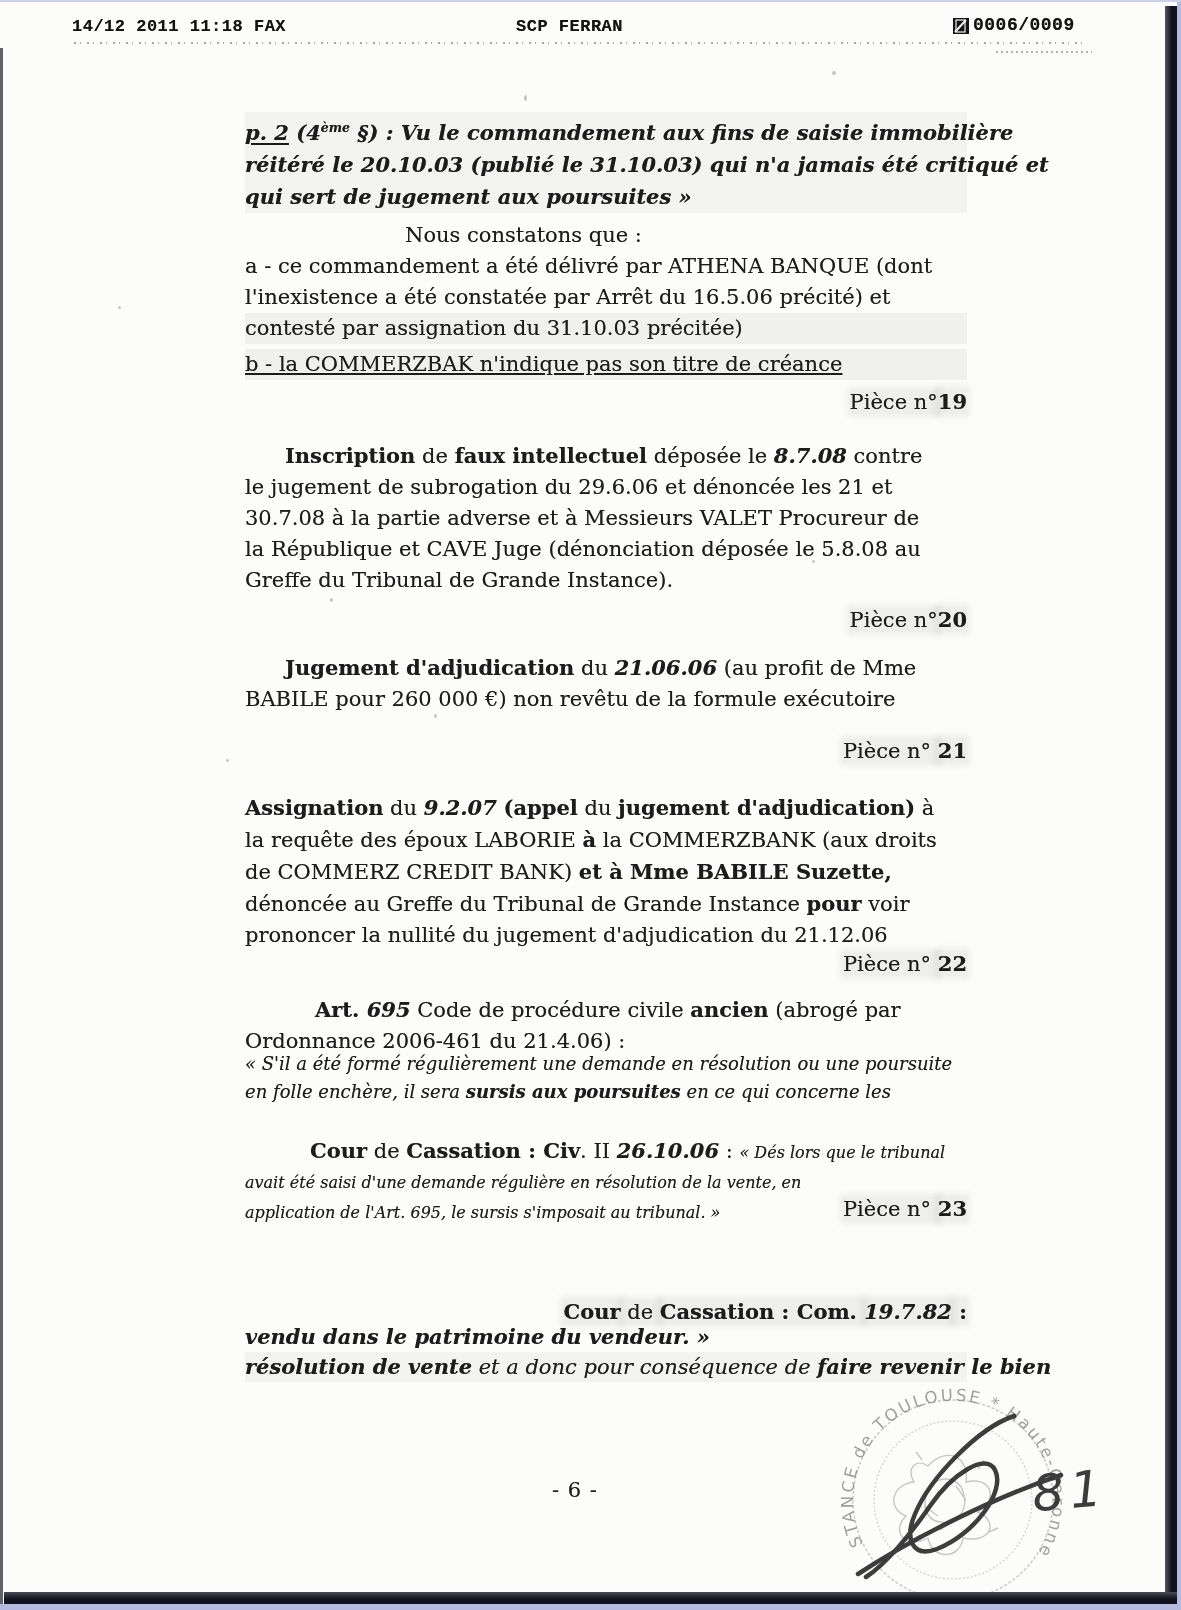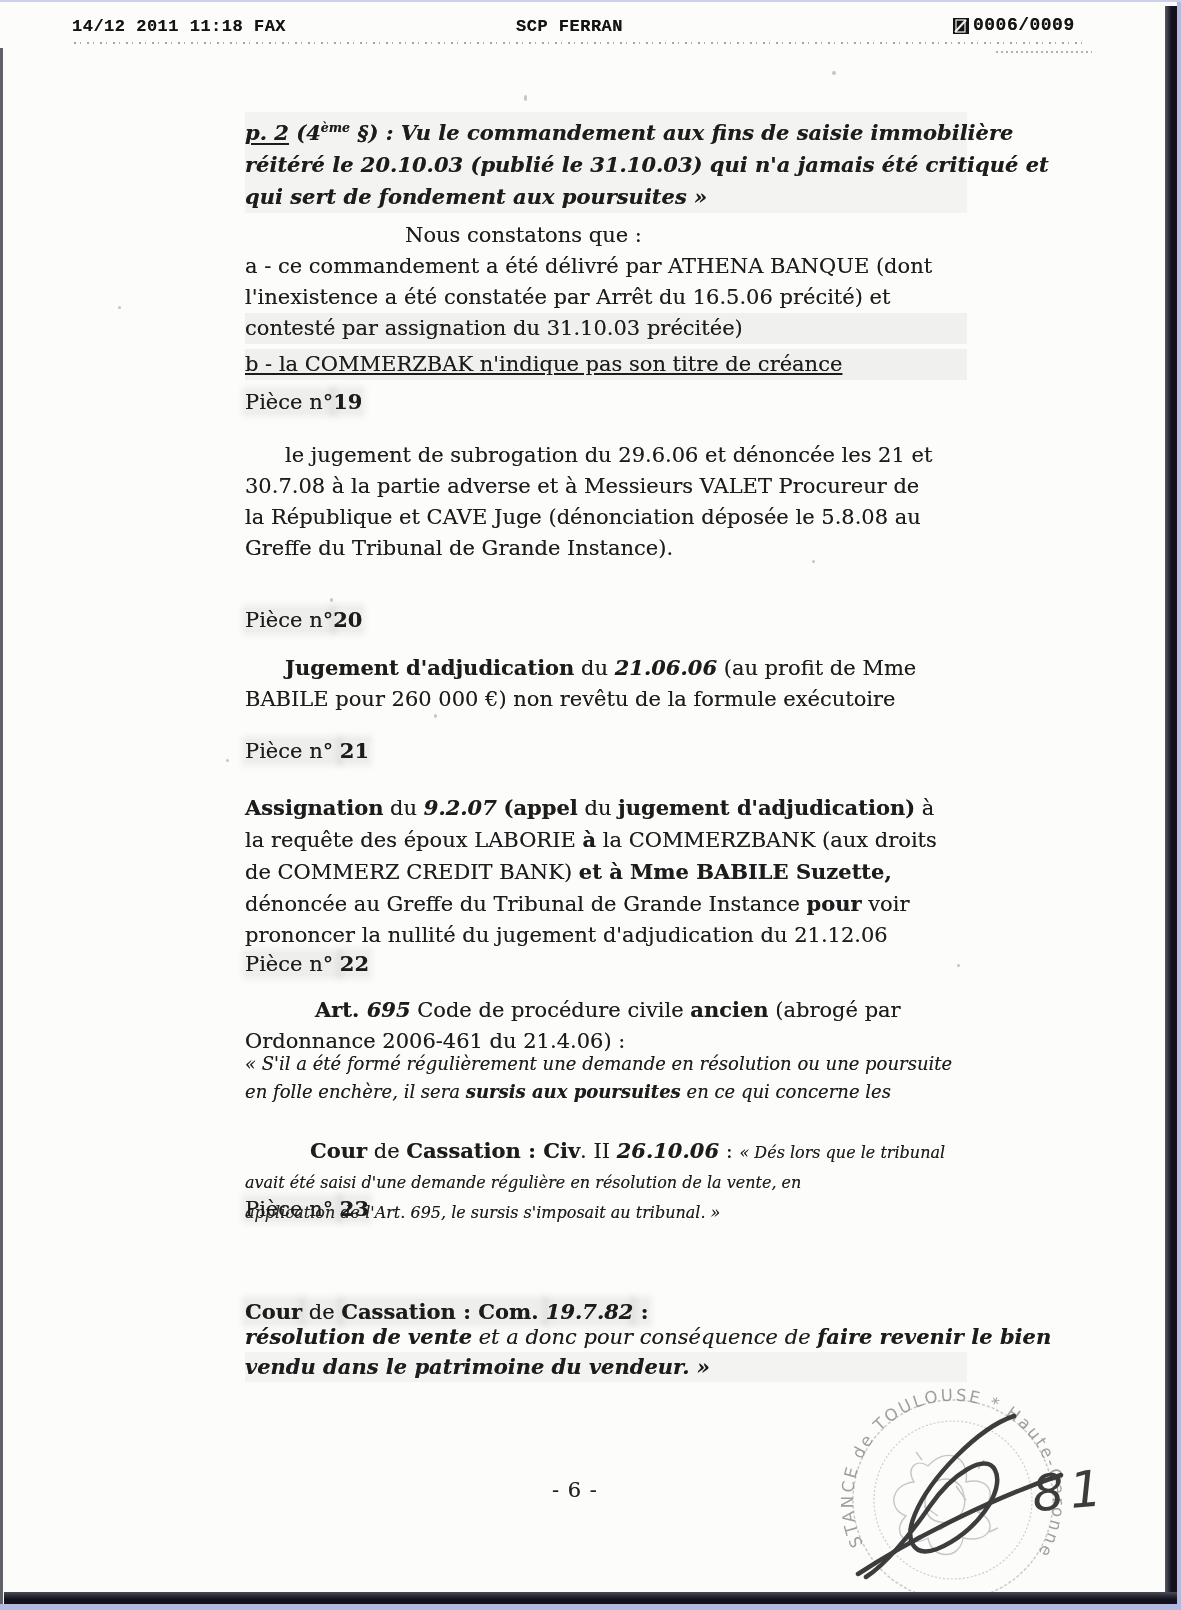--- a/index.html
+++ b/index.html
@@ -37,21 +37,21 @@
   
   .blk{position:absolute;left:245px;width:722px;z-index:3;
        font-size:21px;line-height:31px;text-shadow:0 0 .4px rgba(20,20,20,.55);}
   .text-line{white-space:nowrap;}
   .b{font-weight:bold;}
   .i{font-style:italic;margin-top:36px;}
   .bi{font-weight:bold;font-style:italic;}
   .u{text-decoration:underline;text-underline-offset:3px;}
   .sup{font-size:.6em;vertical-align:super;letter-spacing:0;}
   .qi{font-style:italic;font-size:16px;}
-  .hd{text-align:left;}
+  .hd{text-align:right;}
   .hd .text-line span{background:rgba(115,115,115,.10);box-shadow:0 0 6px 3px rgba(115,115,115,.10);}
   .ind40 .text-line:first-child{text-indent:40px;}
   .ind65 .text-line:first-child{text-indent:65px;}
   .ind70 .text-line:first-child{text-indent:70px;}
   .nous{padding-left:160px;}
   .q18{font-size:18px;line-height:28px;}
   .lh29{line-height:29px;}
   .smA .text-line{background:rgba(125,125,125,.07);}
   .blk-constats .text-line:nth-child(3),
   .blk-constats .text-line:nth-child(4){background:rgba(125,125,125,.09);}
@@ -91,36 +91,37 @@
   <div class="speck" style="left:330px;top:598px;width:3px;height:4px;"></div>
   <div class="speck" style="left:812px;top:560px;width:3px;height:3px;"></div>
   <div class="speck" style="left:118px;top:306px;width:3px;height:3px;"></div>
   <div class="speck" style="left:226px;top:759px;width:3px;height:3px;"></div>
   <div class="speck" style="left:434px;top:714px;width:3px;height:4px;"></div>
   <div class="speck" style="left:957px;top:964px;width:3px;height:3px;"></div>
 
   <div class="blk smA" style="top:112px;">
       <div class="text-line"><span class="bi u">p. 2</span><span class="bi"> (4</span><span class="bi sup">ème</span><span class="bi"> §) : </span><span class="bi">Vu le commandement aux fins de saisie immobilière</span></div>
       <div class="text-line"><span class="bi">réitéré le  20.10.03  (publié le 31.10.03) qui n'a jamais été critiqué et</span></div>
-      <div class="text-line"><span class="bi">qui sert de fondement aux poursuites »</span></div>
+      <div class="text-line"><span class="bi">qui sert de jugement aux poursuites »</span></div>
     </div>
   <div class="blk nous" style="top:220px;">
       <div class="text-line"><span>Nous constatons que :</span></div>
     </div>
   <div class="blk blk-constats" style="top:251px;">
       <div class="text-line"><span>a - ce commandement a été délivré par ATHENA BANQUE (dont</span></div>
       <div class="text-line"><span>l'inexistence a été constatée par Arrêt du 16.5.06 précité) et</span></div>
       <div class="text-line"><span>contesté par assignation du 31.10.03 précitée)</span></div>
       <div class="text-line"><span>b - la COMMERZBAK n'indique pas son titre de créance</span></div>
     </div>
 
   <div class="blk hd" style="top:386px;">
       <div class="text-line"><span>Pièce n°</span><span class="b">19</span></div>
     </div>
   <div class="blk ind40" style="top:440px;">
+      <div class="text-line"><span class="b">Inscription</span><span> de </span><span class="b">faux intellectuel</span><span> déposée le </span><span class="bi">8.7.08</span><span> contre</span></div>
       <div class="text-line"><span>le jugement de subrogation du 29.6.06 et dénoncée les 21 et</span></div>
       <div class="text-line"><span>30.7.08 à la partie adverse et à  Messieurs VALET Procureur de</span></div>
       <div class="text-line"><span>la République et CAVE Juge (dénonciation déposée le 5.8.08 au</span></div>
       <div class="text-line"><span>Greffe du Tribunal de Grande Instance).</span></div>
     </div>
 
   <div class="blk hd" style="top:604px;">
       <div class="text-line"><span>Pièce n°</span><span class="b">20</span></div>
     </div>
   <div class="blk ind40" style="top:652px;">
@@ -157,22 +158,22 @@
       <div class="text-line"><span class="qi">application de l'Art. 695, le sursis s'imposait au tribunal. »</span></div>
     </div>
 
   <div class="blk hd" style="top:1193px;">
       <div class="text-line"><span>Pièce n° </span><span class="b">23</span></div>
     </div>
   <div class="blk hd" style="top:1296px;">
       <div class="text-line"><span class="b">Cour</span><span> de </span><span class="b">Cassation : Com. </span><span class="bi">19.7.82</span><span class="b"> :</span></div>
     </div>
   <div class="blk lh29 blk-resume" style="top:1322px;">
+      <div class="text-line"><span class="bi">vendu dans le patrimoine du vendeur. »</span></div>
       <div class="text-line"><span class="bi">résolution de vente</span><span class="i"> et a donc pour conséquence de </span><span class="bi">faire revenir le bien</span></div>
-      <div class="text-line"><span class="bi">vendu dans le patrimoine du vendeur. »</span></div>
     </div>
 
   <div class="page-number">- 6 -</div>
 
   <svg class="stamp" width="250" height="220" viewBox="0 0 250 220">
     <defs>
       <path id="ringPath" d="M 38,162 A 100,100 0 1 1 212,162"></path>
     </defs>
     <circle cx="125" cy="112" r="100" fill="none" stroke="#9a9a9a" stroke-width="1.4" stroke-dasharray="3,2" opacity=".55"></circle>
     <circle cx="125" cy="112" r="79" fill="none" stroke="#a2a2a2" stroke-width="1.2" stroke-dasharray="2,2" opacity=".5"></circle>

